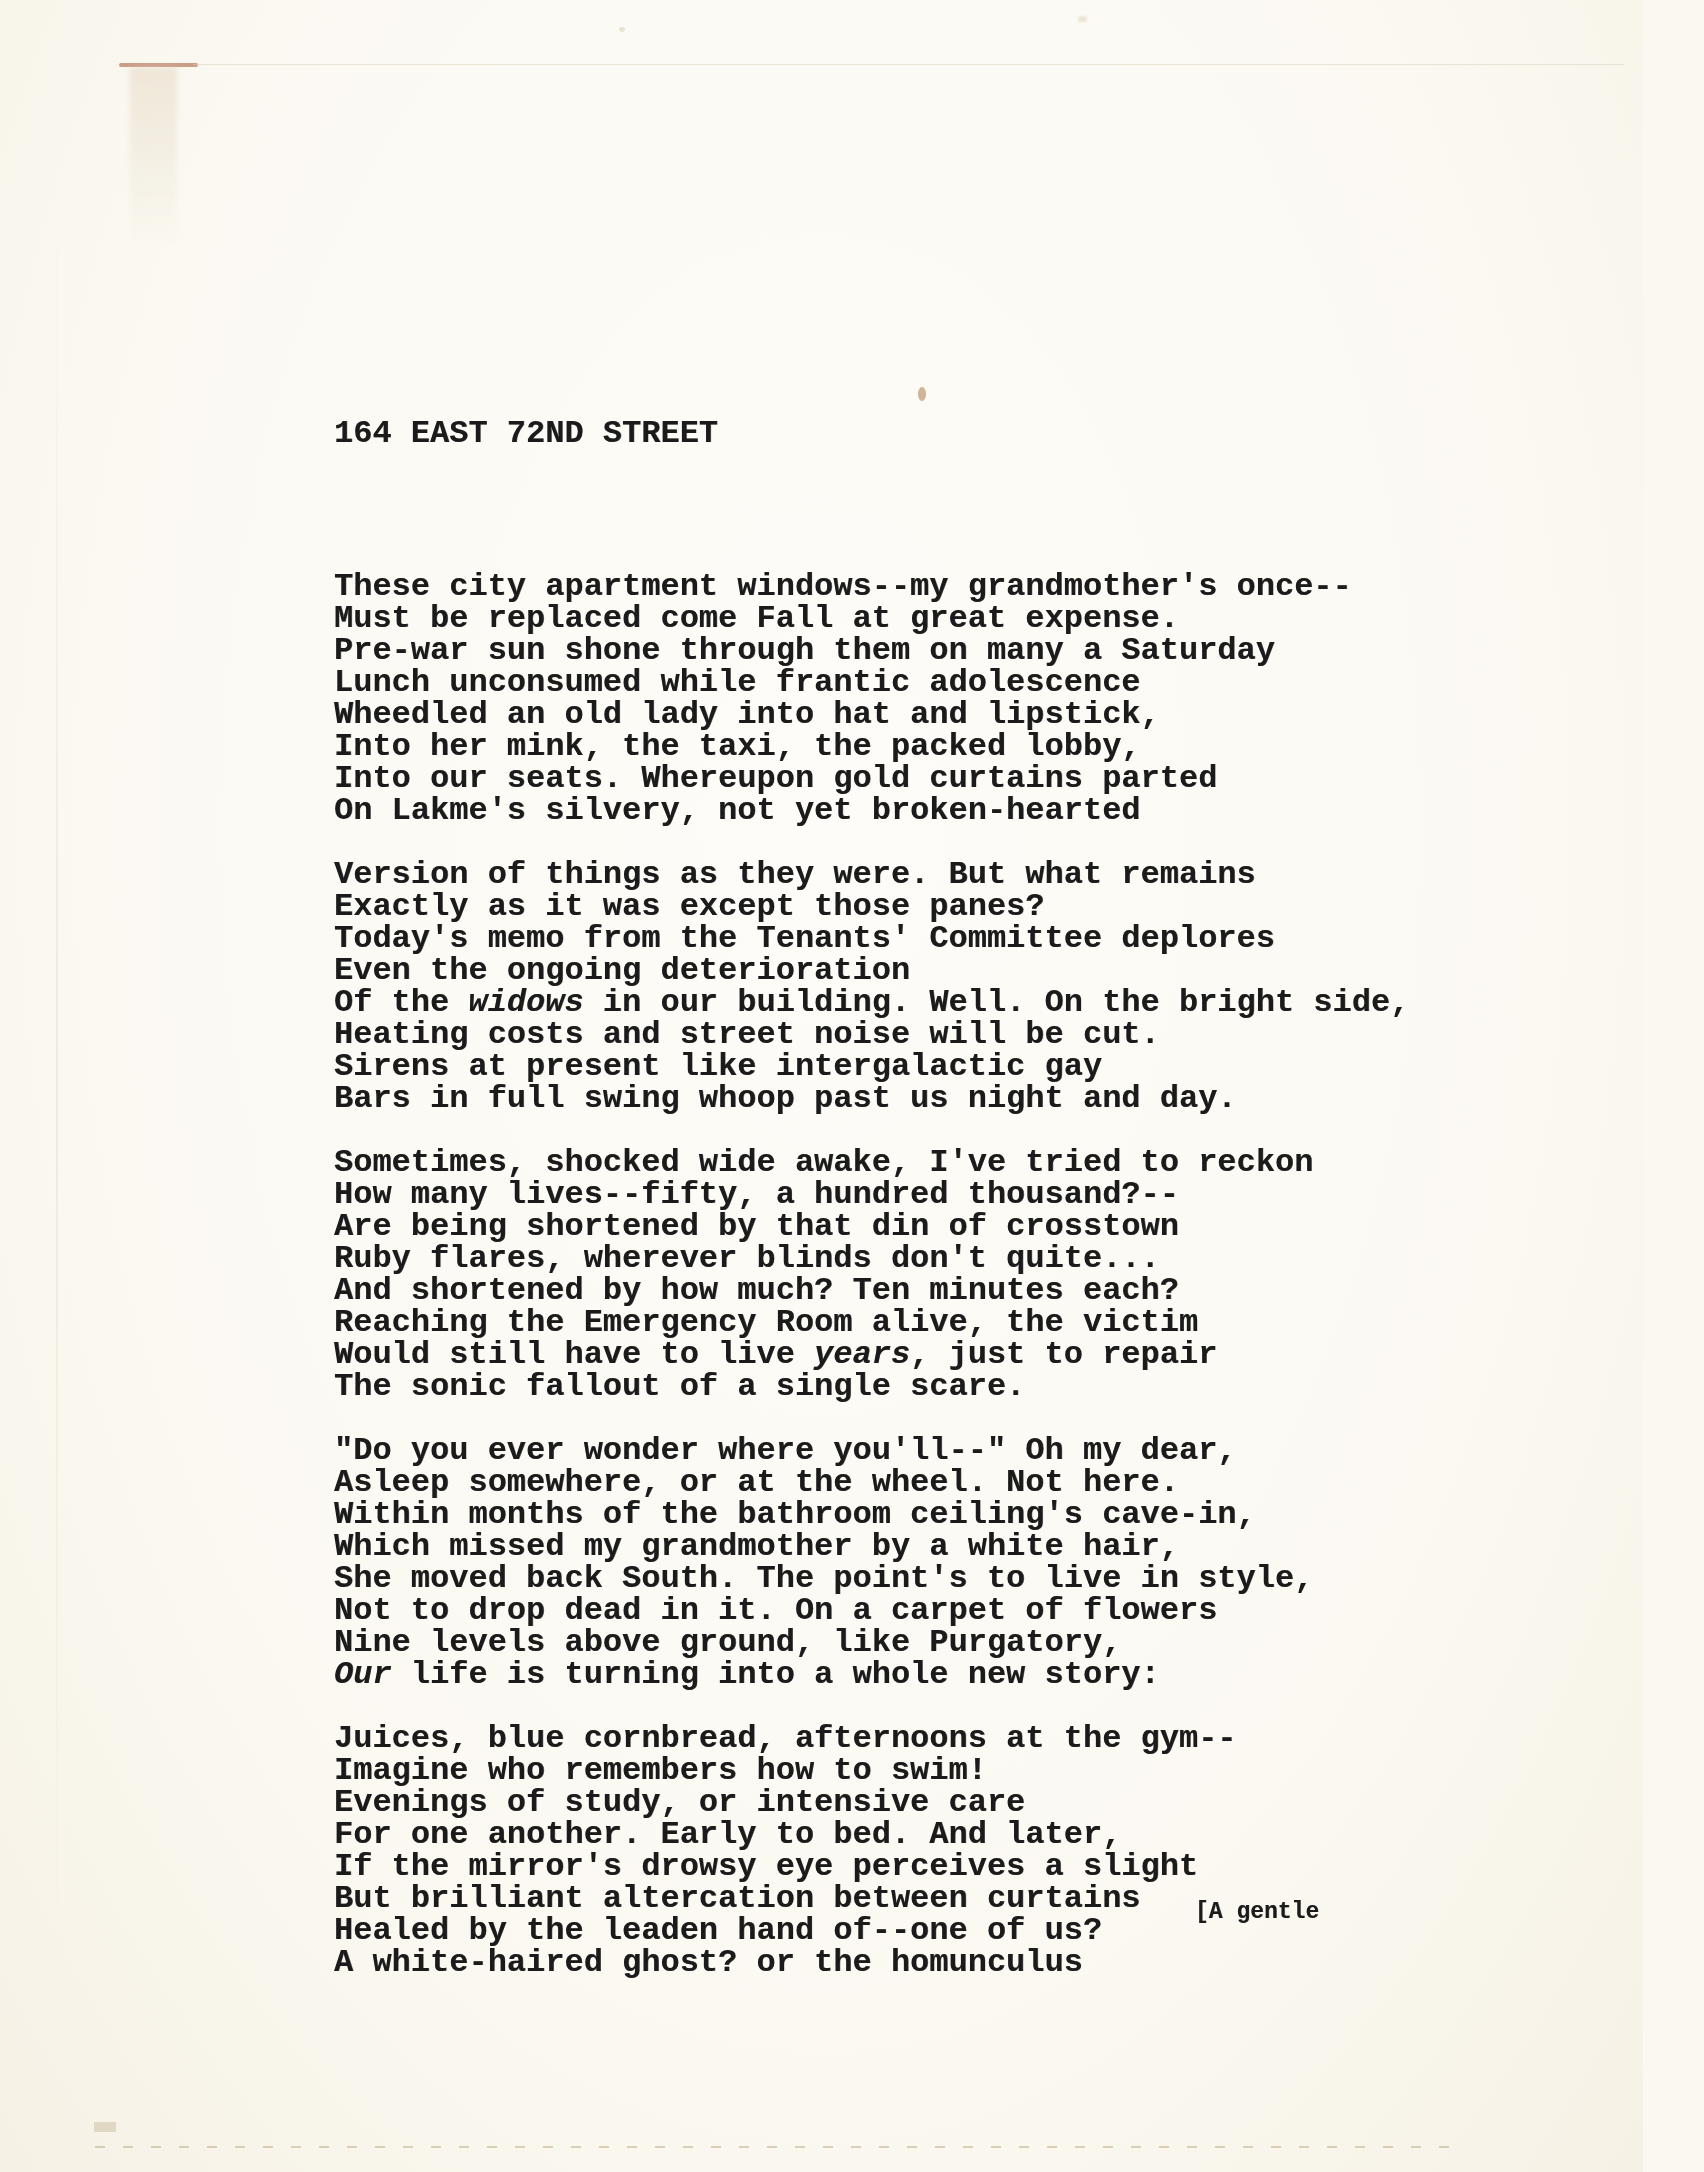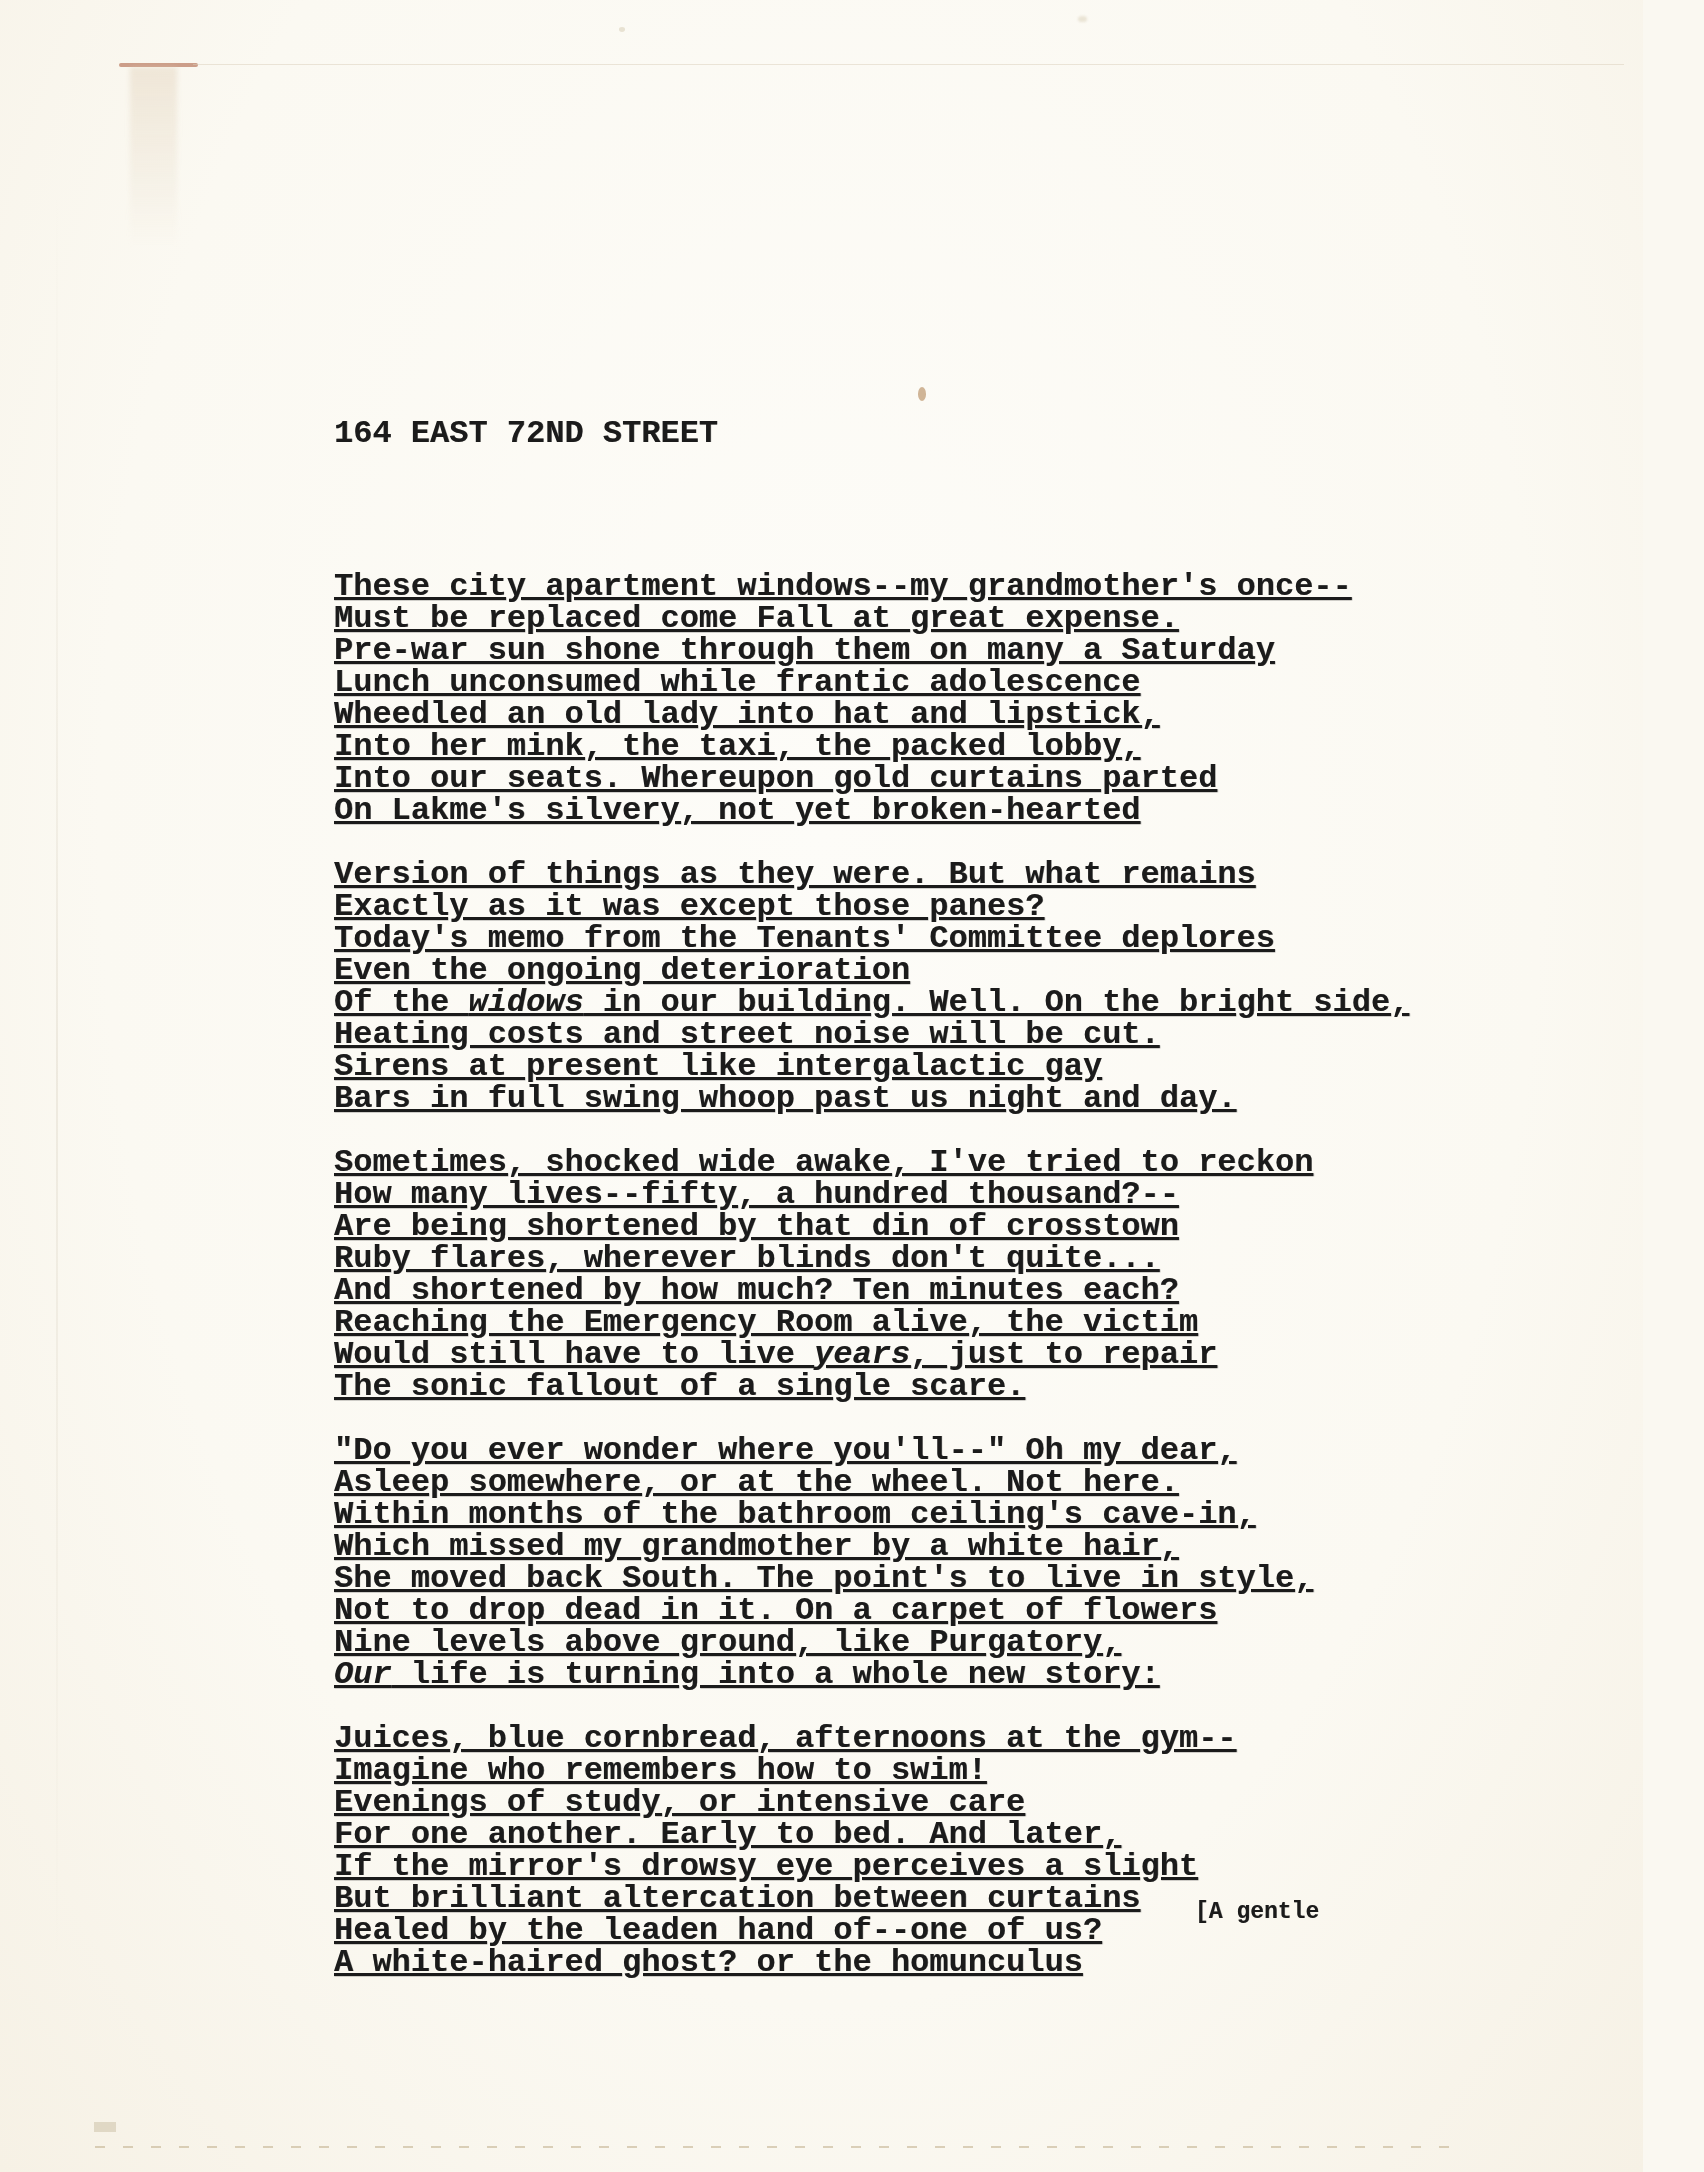--- a/index.html
+++ b/index.html
@@ -29,21 +29,21 @@
     letter-spacing: 0;
     white-space: pre;
     text-shadow: 0.4px 0.4px 0.4px rgba(25,25,25,0.5);
   }
   .title {
     font-size: 32px;
     font-weight: bold;
     margin: 0 0 57px 0;
     letter-spacing: 0;
   }
-  .stanza { margin: 0 0 32px 0; text-decoration: underline; }
+  .stanza { margin: 0 0 32px 0; }
   .poem-line { height: 32px; }
   .poem-line em { font-style: italic; }
   .catchword {
     position: absolute;
     left: 1195px;
     top: 1896px;
     font-family: "Liberation Mono", "DejaVu Sans Mono", monospace;
     font-weight: bold;
     font-size: 23px;
     line-height: 32px;

